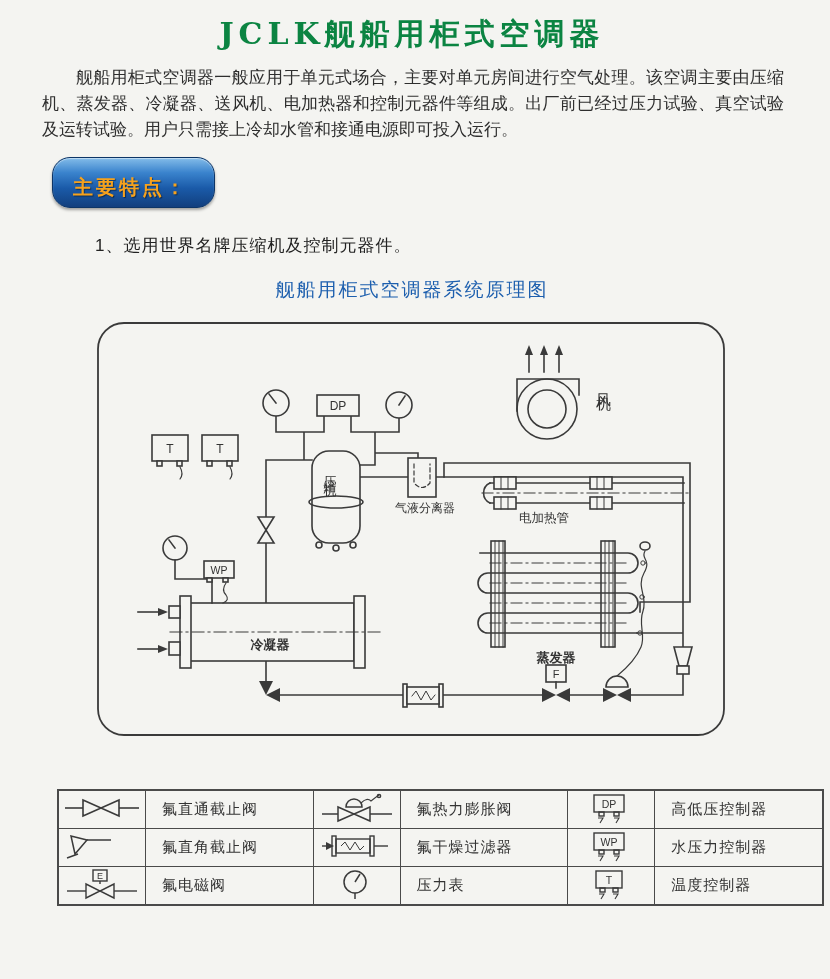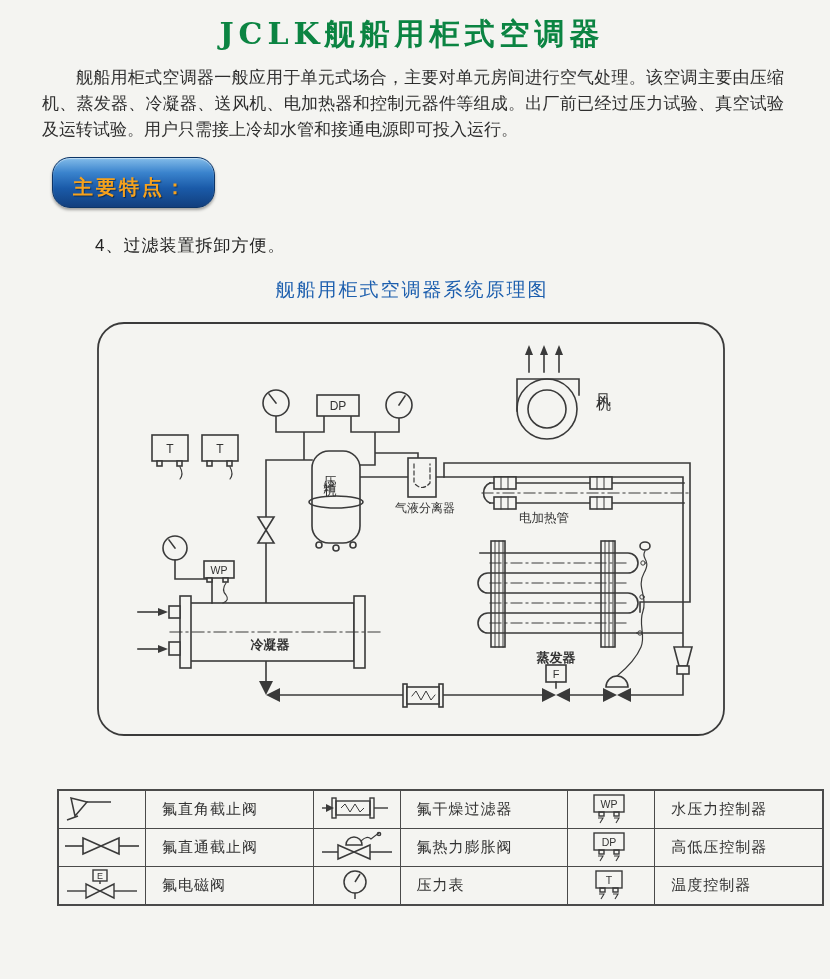--- a/index.html
+++ b/index.html
@@ -54,21 +54,21 @@
 
 <div class="page">
 
   <h1 class="doc-title">JCLK舰船用柜式空调器</h1>
 
   <p class="intro">舰船用柜式空调器一般应用于单元式场合，主要对单元房间进行空气处理。该空调主要由压缩机、蒸发器、冷凝器、送风机、电加热器和控制元器件等组成。出厂前已经过压力试验、真空试验及运转试验。用户只需接上冷却水管和接通电源即可投入运行。</p>
 
   <div class="feature-badge">主要特点：</div>
 
   <ul class="features">
-    <li>4、过滤装置拆卸方便。</li>
+    <li>1、选用世界名牌压缩机及控制元器件。</li>
   </ul>
 
   <div class="diagram-title">舰船用柜式空调器系统原理图</div>
 
   <div class="diagram-wrap">
   <svg width="640" height="430" viewBox="0 0 640 430">
     <g stroke="#3a3a3a" stroke-width="1.6" fill="none" stroke-linecap="square">
 
       <rect x="6" y="8" width="626" height="412" rx="26" stroke-width="1.8"></rect>
 
@@ -232,58 +232,20 @@
     </g>
   </svg>
   </div>
 
   
   <table class="legend-table">
     <tbody>
         <tr>
       <td class="sym">
         <svg width="78" height="30" viewBox="0 0 78 30">
-          <g stroke="#3a3a3a" stroke-width="1.5" fill="none">
-            <line x1="24" y1="9" x2="48" y2="9"></line>
-            <polygon points="24,9 8,5 12,23"></polygon>
-            <line x1="4" y1="27" x2="15" y2="23"></line>
-          </g>
-        </svg>
-      </td>
-      <td class="lbl">氟直角截止阀</td>
-      <td class="sym">
-        <svg width="78" height="30" viewBox="0 0 78 30">
-          <g stroke="#3a3a3a" stroke-width="1.4" fill="none">
-            <line x1="4" y1="15" x2="14" y2="15"></line>
-                <line x1="56" y1="15" x2="70" y2="15"></line>
-            <polygon points="8,11 8,19 16,15" fill="#3a3a3a" stroke="none"></polygon>
-            <rect x="14" y="5" width="4" height="20"></rect>
-                <rect x="52" y="5" width="4" height="20"></rect>
-            <rect x="18" y="8" width="34" height="14"></rect>
-            <path d="M 23,15 l 4,-4 l 5,8 l 5,-8 l 5,8 l 4,-4" stroke-width="1"></path>
-          </g>
-        </svg>
-      </td>
-      <td class="lbl">氟干燥过滤器</td>
-      <td class="sym">
-        <svg width="78" height="32" viewBox="0 0 78 32">
-          <g stroke="#3a3a3a" stroke-width="1.4" fill="none">
-            <rect x="22" y="3" width="30" height="17"></rect>
-            <rect x="27" y="20" width="5" height="4"></rect>
-                <rect x="42" y="20" width="5" height="4"></rect>
-            <path d="M 26,26 h 5 l -3,5 M 42,26 h 5 l -3,5" stroke-width="1.1"></path>
-          </g>
-          <text x="37" y="16" font-size="10.5" fill="#333" text-anchor="middle">WP</text>
-        </svg>
-      </td>
-      <td class="lbl">水压力控制器</td>
-    </tr>
-    <tr>
-      <td class="sym">
-        <svg width="78" height="30" viewBox="0 0 78 30">
           <g stroke="#3a3a3a" stroke-width="1.6" fill="none">
             <line x1="2" y1="15" x2="20" y2="15"></line>
                 <line x1="56" y1="15" x2="76" y2="15"></line>
             <polygon points="20,7 20,23 38,15"></polygon>
                 <polygon points="56,7 56,23 38,15"></polygon>
           </g>
         </svg>
       </td>
       <td class="lbl">氟直通截止阀</td>
       <td class="sym">
@@ -308,20 +270,58 @@
                 <rect x="42" y="20" width="5" height="4"></rect>
             <path d="M 26,26 h 5 l -3,5 M 42,26 h 5 l -3,5" stroke-width="1.1"></path>
           </g>
           <text x="37" y="16" font-size="10.5" fill="#333" text-anchor="middle">DP</text>
         </svg>
       </td>
       <td class="lbl">高低压控制器</td>
     </tr>
     <tr>
       <td class="sym">
+        <svg width="78" height="30" viewBox="0 0 78 30">
+          <g stroke="#3a3a3a" stroke-width="1.5" fill="none">
+            <line x1="24" y1="9" x2="48" y2="9"></line>
+            <polygon points="24,9 8,5 12,23"></polygon>
+            <line x1="4" y1="27" x2="15" y2="23"></line>
+          </g>
+        </svg>
+      </td>
+      <td class="lbl">氟直角截止阀</td>
+      <td class="sym">
+        <svg width="78" height="30" viewBox="0 0 78 30">
+          <g stroke="#3a3a3a" stroke-width="1.4" fill="none">
+            <line x1="4" y1="15" x2="14" y2="15"></line>
+                <line x1="56" y1="15" x2="70" y2="15"></line>
+            <polygon points="8,11 8,19 16,15" fill="#3a3a3a" stroke="none"></polygon>
+            <rect x="14" y="5" width="4" height="20"></rect>
+                <rect x="52" y="5" width="4" height="20"></rect>
+            <rect x="18" y="8" width="34" height="14"></rect>
+            <path d="M 23,15 l 4,-4 l 5,8 l 5,-8 l 5,8 l 4,-4" stroke-width="1"></path>
+          </g>
+        </svg>
+      </td>
+      <td class="lbl">氟干燥过滤器</td>
+      <td class="sym">
+        <svg width="78" height="32" viewBox="0 0 78 32">
+          <g stroke="#3a3a3a" stroke-width="1.4" fill="none">
+            <rect x="22" y="3" width="30" height="17"></rect>
+            <rect x="27" y="20" width="5" height="4"></rect>
+                <rect x="42" y="20" width="5" height="4"></rect>
+            <path d="M 26,26 h 5 l -3,5 M 42,26 h 5 l -3,5" stroke-width="1.1"></path>
+          </g>
+          <text x="37" y="16" font-size="10.5" fill="#333" text-anchor="middle">WP</text>
+        </svg>
+      </td>
+      <td class="lbl">水压力控制器</td>
+    </tr>
+    <tr>
+      <td class="sym">
         <svg width="78" height="32" viewBox="0 0 78 32">
           <g stroke="#3a3a3a" stroke-width="1.4" fill="none">
             <rect x="30" y="2" width="14" height="11"></rect>
             <line x1="37" y1="13" x2="37" y2="16"></line>
             <line x1="4" y1="23" x2="23" y2="23"></line>
                 <line x1="51" y1="23" x2="74" y2="23"></line>
             <polygon points="23,16 23,30 37,23"></polygon>
                 <polygon points="51,16 51,30 37,23"></polygon>
           </g>
           <text x="37" y="11" font-size="9" fill="#333" text-anchor="middle">E</text>

